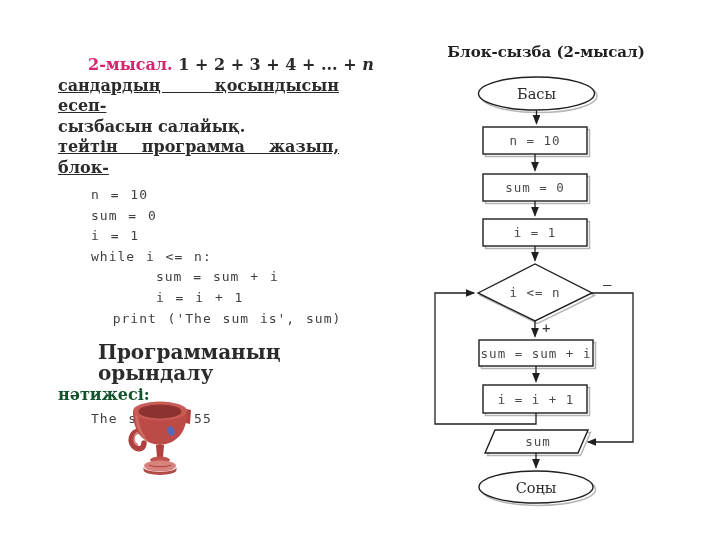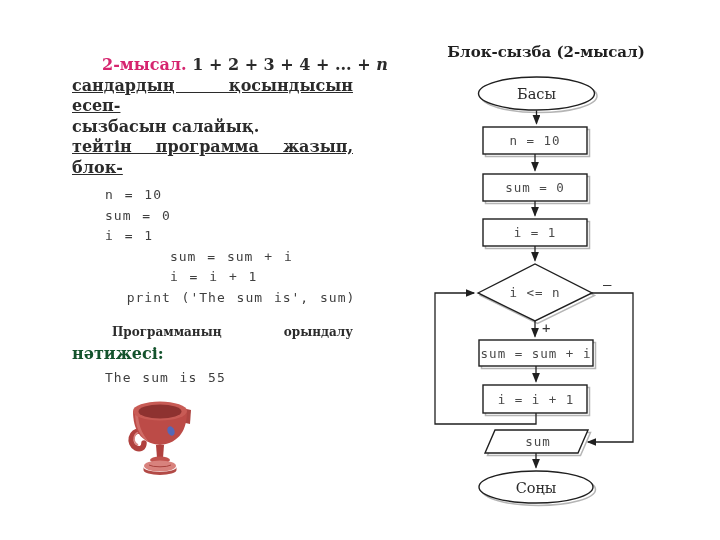--- a/index.html
+++ b/index.html
@@ -4,21 +4,21 @@
 <style>
   html,body{margin:0;padding:0;}
   body{
     width:720px;height:540px;background:#ffffff;position:relative;
     font-family:"DejaVu Serif", serif;overflow:hidden;
   }
   .page{position:absolute;inset:0;}
 
   
   .left-col{
-    position:absolute;left:72px;top:55px;width:281px;color:#262626;
+    position:absolute;left:58px;top:55px;width:281px;color:#262626;
   }
   .para-line{
     font-size:16px;font-weight:bold;line-height:20.5px;
     color:#2b2b2b;white-space:nowrap;
   }
   .para-line.wrap{white-space:normal;}
   .just{
     white-space:normal;text-align:justify;text-align-last:justify;text-decoration:underline;
   }
   .first-line{padding-left:30px;white-space:nowrap;}
@@ -29,21 +29,21 @@
   .code-block{
     margin:7px 0 0 33px;
     font-family:"DejaVu Sans Mono", monospace;
     font-size:13px;color:#3f3f3f;line-height:20.6px;
     letter-spacing:1px;word-spacing:2px;
   }
   .code-line{white-space:pre;}
 
   .result-block{margin-top:13px;}
   .result-line1{
-    font-size:12px;font-weight:bold;line-height:21px;color:#2b2b2b;
+    font-size:20px;font-weight:bold;line-height:21px;color:#2b2b2b;
     padding-left:40px;text-align:justify;text-align-last:justify;
   }
   .result-line2{
     font-size:16px;font-weight:bold;line-height:21px;color:#14532d;
   }
   .output-line{
     margin:6px 0 0 33px;
     font-family:"DejaVu Sans Mono", monospace;
     font-size:13px;color:#3f3f3f;letter-spacing:1px;word-spacing:2px;
     white-space:pre;
@@ -81,20 +81,21 @@
       <span class="example-label">2-мысал.</span><span class="formula"> 1 + 2 + 3 + 4 + ... + </span><span class="formula formula-var">n</span>
     </div>
     <div class="para-line just">сандардың қосындысын есеп-</div>
     <div class="para-line wrap">сызбасын салайық.</div>
     <div class="para-line just">тейтін программа жазып, блок-</div>
 
     <div class="code-block">
       <div class="code-line">n = 10</div>
       <div class="code-line">sum = 0</div>
       <div class="code-line">i = 1</div>
+      <div class="code-line">while i &lt;= n:</div>
       <div class="code-line">      sum = sum + i</div>
       <div class="code-line">      i = i + 1</div>
       <div class="code-line">  print ('The sum is', sum)</div>
     </div>
 
     <div class="result-block">
       <div class="result-line1">Программаның орындалу</div>
       <div class="result-line2">нәтижесі:</div>
       <div class="output-line">The sum is 55</div>
     </div>

